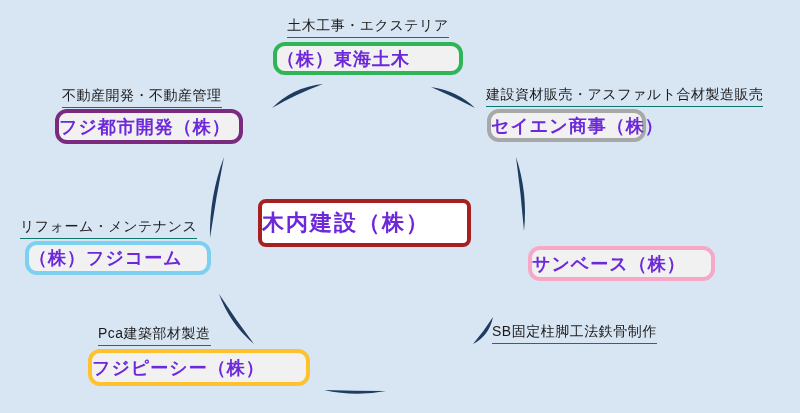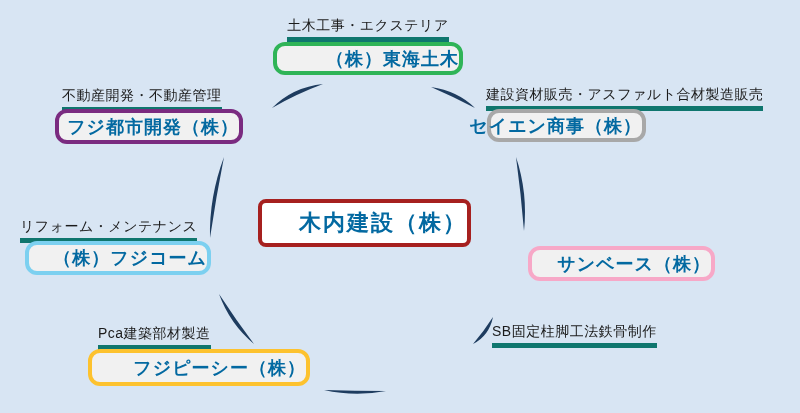--- a/index.html
+++ b/index.html
@@ -18,36 +18,36 @@
   }
   .cat-label {
     position: absolute;
     font-size: 14px;
     color: #1b1b1b;
     letter-spacing: 0.5px;
     white-space: nowrap;
   }
   .cat-label span {
     display: inline-block;
-    border-bottom: 5px solid #0f766e;
+    border-bottom: 1px solid #0f766e;
     padding-bottom: 2px;
   }
   .cat-label.centered { text-align: center; }
   .co-box {
     position: absolute;
     box-sizing: border-box;
     background: #f1f1f1;
     border: 4px solid #888;
     border-radius: 12px;
     display: flex;
     align-items: center;
-    justify-content: flex-end;
+    justify-content: flex-start;
     font-size: 18px;
     font-weight: 600;
-    color: #0369a1;
+    color: #6d28d9;
     letter-spacing: 1px;
     white-space: nowrap;
     font-family: Liberation Serif, serif;
   }
   .co-box.center-box {
     background: #ffffff;
     border-radius: 8px;
     font-size: 22px;
     font-weight: 700;
     letter-spacing: 2px;

